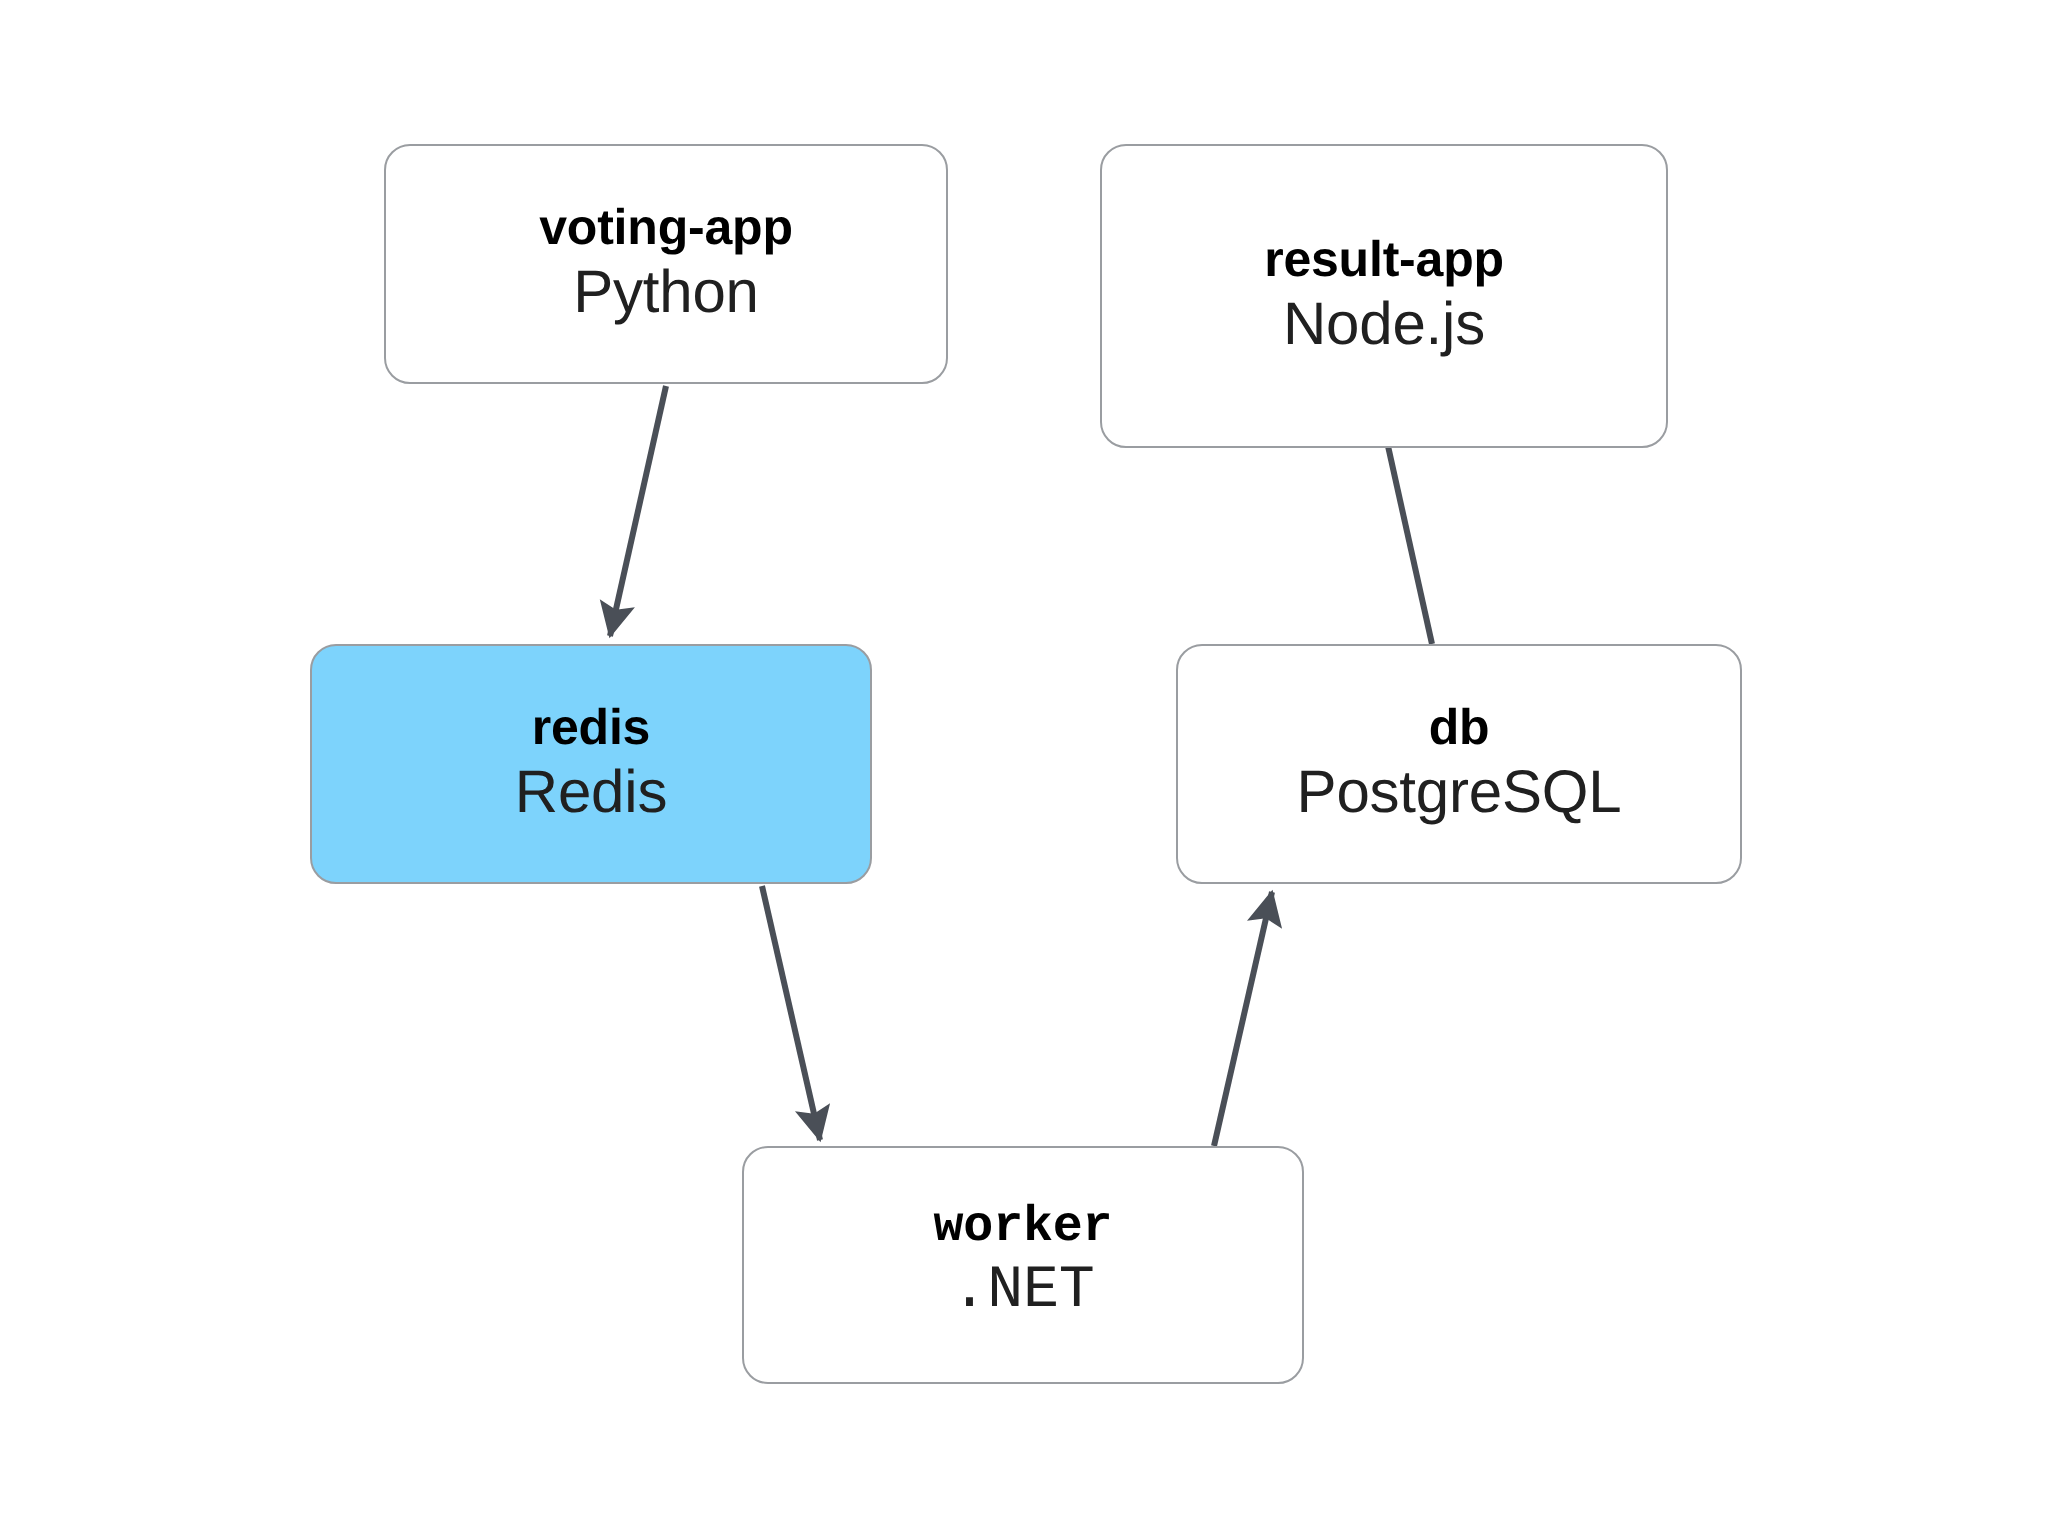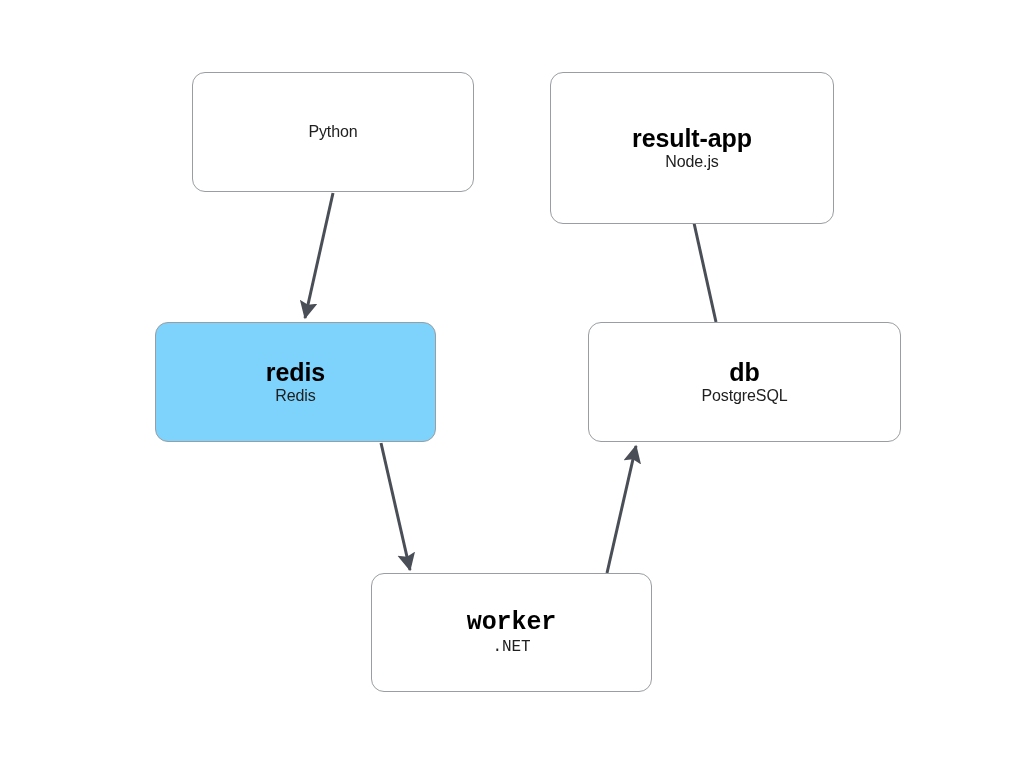--- a/index.html
+++ b/index.html
@@ -40,21 +40,21 @@
     z-index: 2;
   }
   .node-title {
     font-size: 25px;
     font-weight: bold;
     color: #000000;
     line-height: 1.12;
     letter-spacing: -0.1px;
   }
   .node-subtitle {
-    font-size: 16px;
+    font-size: 30px;
     font-weight: normal;
     color: #202020;
     line-height: 1.18;
     letter-spacing: -0.1px;
     margin-top: 1px;
   }
 </style>
 </head>
 <body>
 
@@ -68,34 +68,35 @@
     </defs>
     <g id="edges-group">
         <line x1="333" y1="193" x2="305" y2="318" stroke="#4a4f57" stroke-width="3" stroke-linecap="butt" marker-end="url(#arrowhead)"></line>
         <line x1="381" y1="443" x2="410" y2="570" stroke="#4a4f57" stroke-width="3" stroke-linecap="butt" marker-end="url(#arrowhead)"></line>
         <line x1="607" y1="573" x2="636" y2="446" stroke="#4a4f57" stroke-width="3" stroke-linecap="butt" marker-end="url(#arrowhead)"></line>
         <line x1="716" y1="322" x2="688" y2="196" stroke="#4a4f57" stroke-width="3" stroke-linecap="butt" marker-end="url(#arrowhead)"></line>
       </g>
   </svg>
 
   <div class="node" style="left: 192px; top: 72px; width: 282px; height: 120px; border-color: rgb(154, 157, 161); background: rgb(255, 255, 255);">
+    <div class="node-title">voting-app</div>
     <div class="node-subtitle">Python</div>
   </div>
 
   <div class="node" style="left: 550px; top: 72px; width: 284px; height: 152px; border-color: rgb(154, 157, 161); background: rgb(255, 255, 255);">
     <div class="node-title">result-app</div>
     <div class="node-subtitle">Node.js</div>
   </div>
 
   <div class="node" style="left: 155px; top: 322px; width: 281px; height: 120px; border-color: rgb(154, 157, 161); background: #7dd3fc;">
     <div class="node-title">redis</div>
     <div class="node-subtitle">Redis</div>
   </div>
 
-  <div class="node" style="left: 588px; top: 322px; width: 313px; height: 120px; border-color: rgb(154, 157, 161); background: rgb(255, 255, 255);">
+  <div class="node" style="left: 588px; top: 322px; width: 283px; height: 120px; border-color: rgb(154, 157, 161); background: rgb(255, 255, 255);">
     <div class="node-title">db</div>
     <div class="node-subtitle">PostgreSQL</div>
   </div>
 
   <div class="node" style="left: 371px; top: 573px; width: 281px; height: 119px; border-color: rgb(154, 157, 161); background: rgb(255, 255, 255); font-family: Liberation Mono, monospace;">
     <div class="node-title">worker</div>
     <div class="node-subtitle">.NET</div>
   </div>
 
 </div>

